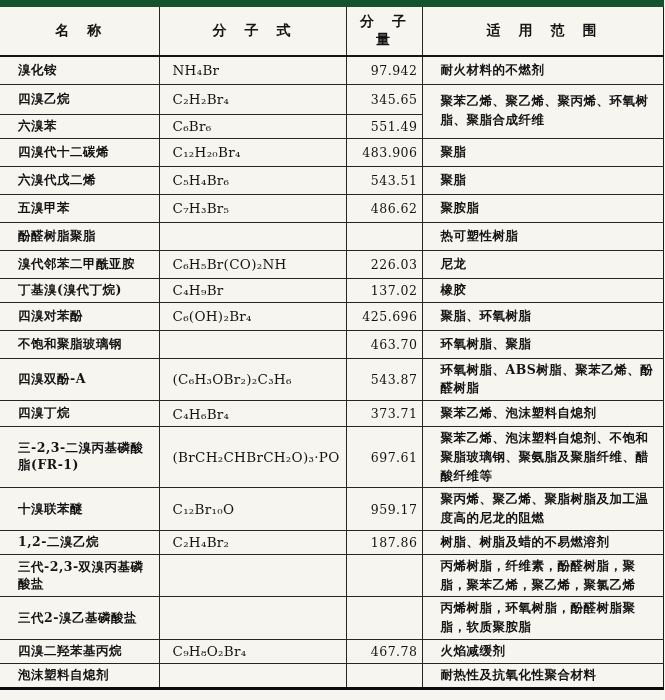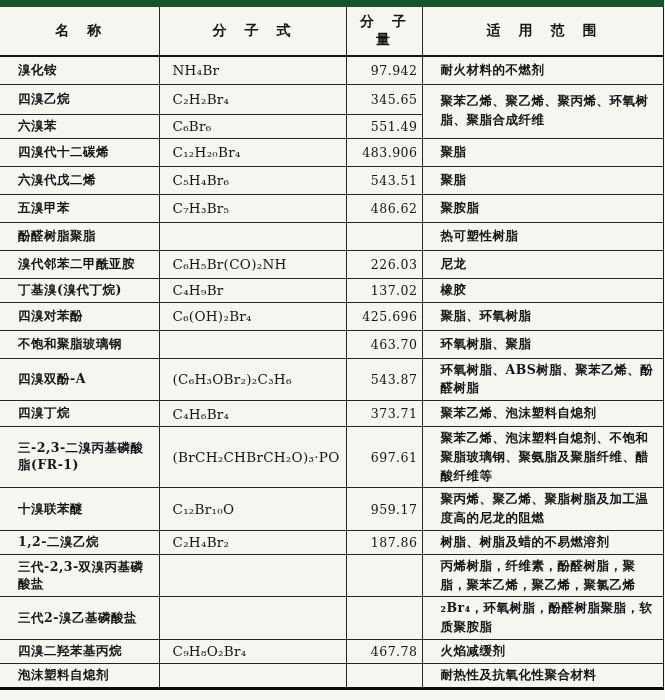--- a/index.html
+++ b/index.html
@@ -177,21 +177,21 @@
       <tr style="height:40px">
         <td class="cname">三代-2,3-双溴丙基磷酸盐</td>
         <td class="cformula"></td>
         <td class="cweight"></td>
         <td class="cusage">丙烯树脂，纤维素，酚醛树脂，聚脂，聚苯乙烯，聚乙烯，聚氯乙烯</td>
       </tr>
       <tr style="height:40px">
         <td class="cname">三代2-溴乙基磷酸盐</td>
         <td class="cformula"></td>
         <td class="cweight"></td>
-        <td class="cusage">₂Br₄，环氧树脂，酚醛树脂聚脂，软质聚胺脂</td>
+        <td class="cusage">丙烯树脂，环氧树脂，酚醛树脂聚脂，软质聚胺脂</td>
       </tr>
       <tr style="height:24px">
         <td class="cname">四溴二羟苯基丙烷</td>
         <td class="cformula">C₉H₈O₂Br₄</td>
         <td class="cweight">467.78</td>
         <td class="cusage">火焰减缓剂</td>
       </tr>
       <tr style="height:24px">
         <td class="cname">泡沫塑料自熄剂</td>
         <td class="cformula"></td>

